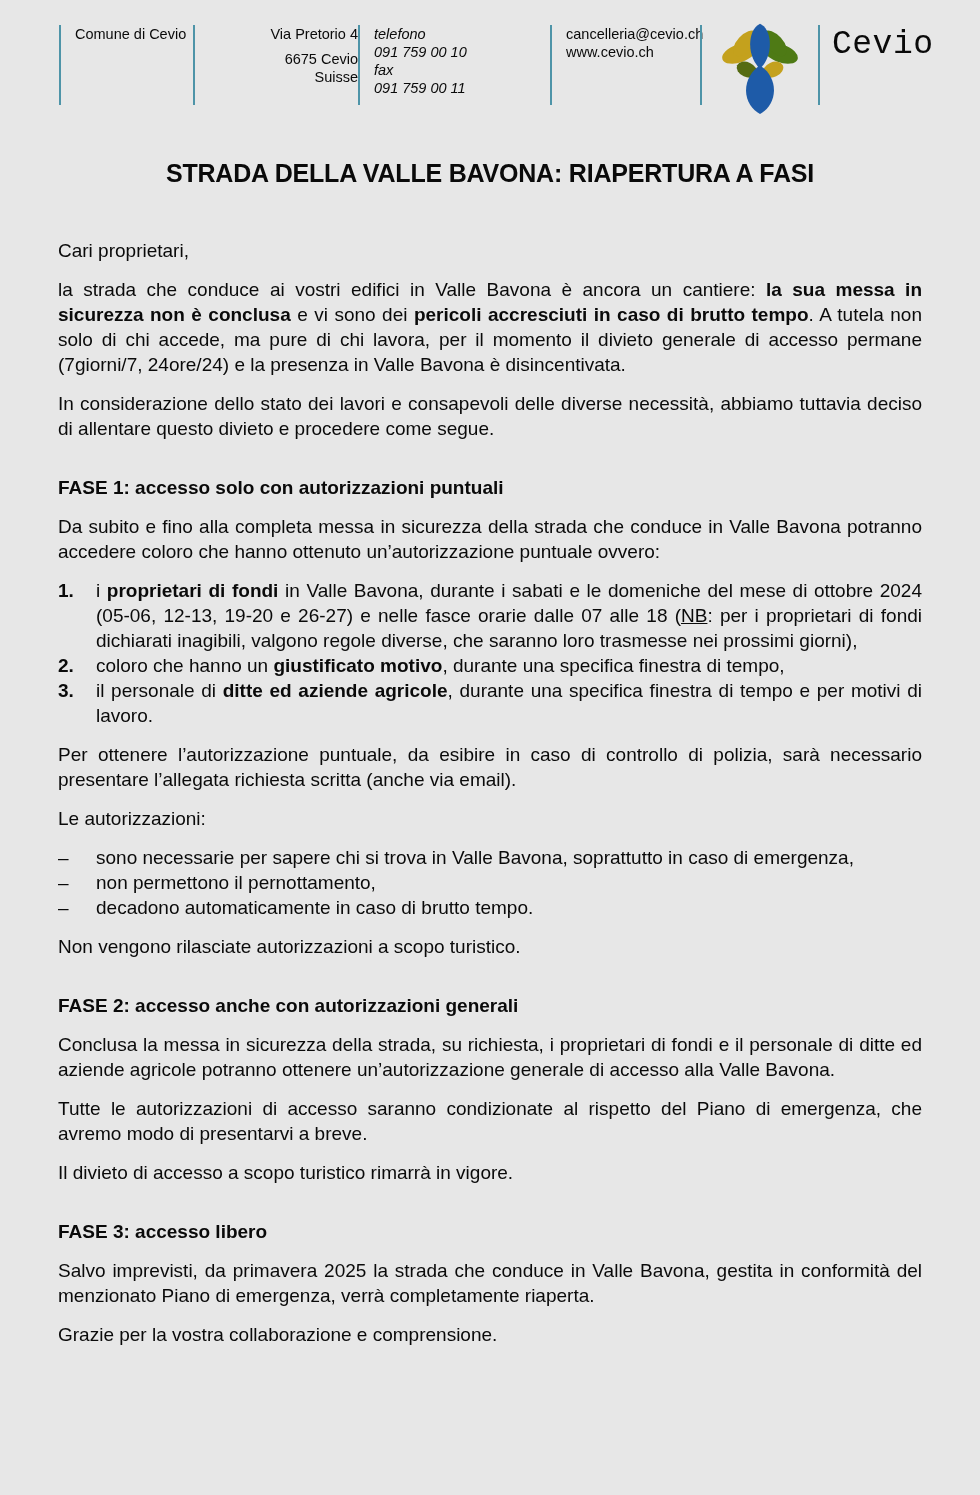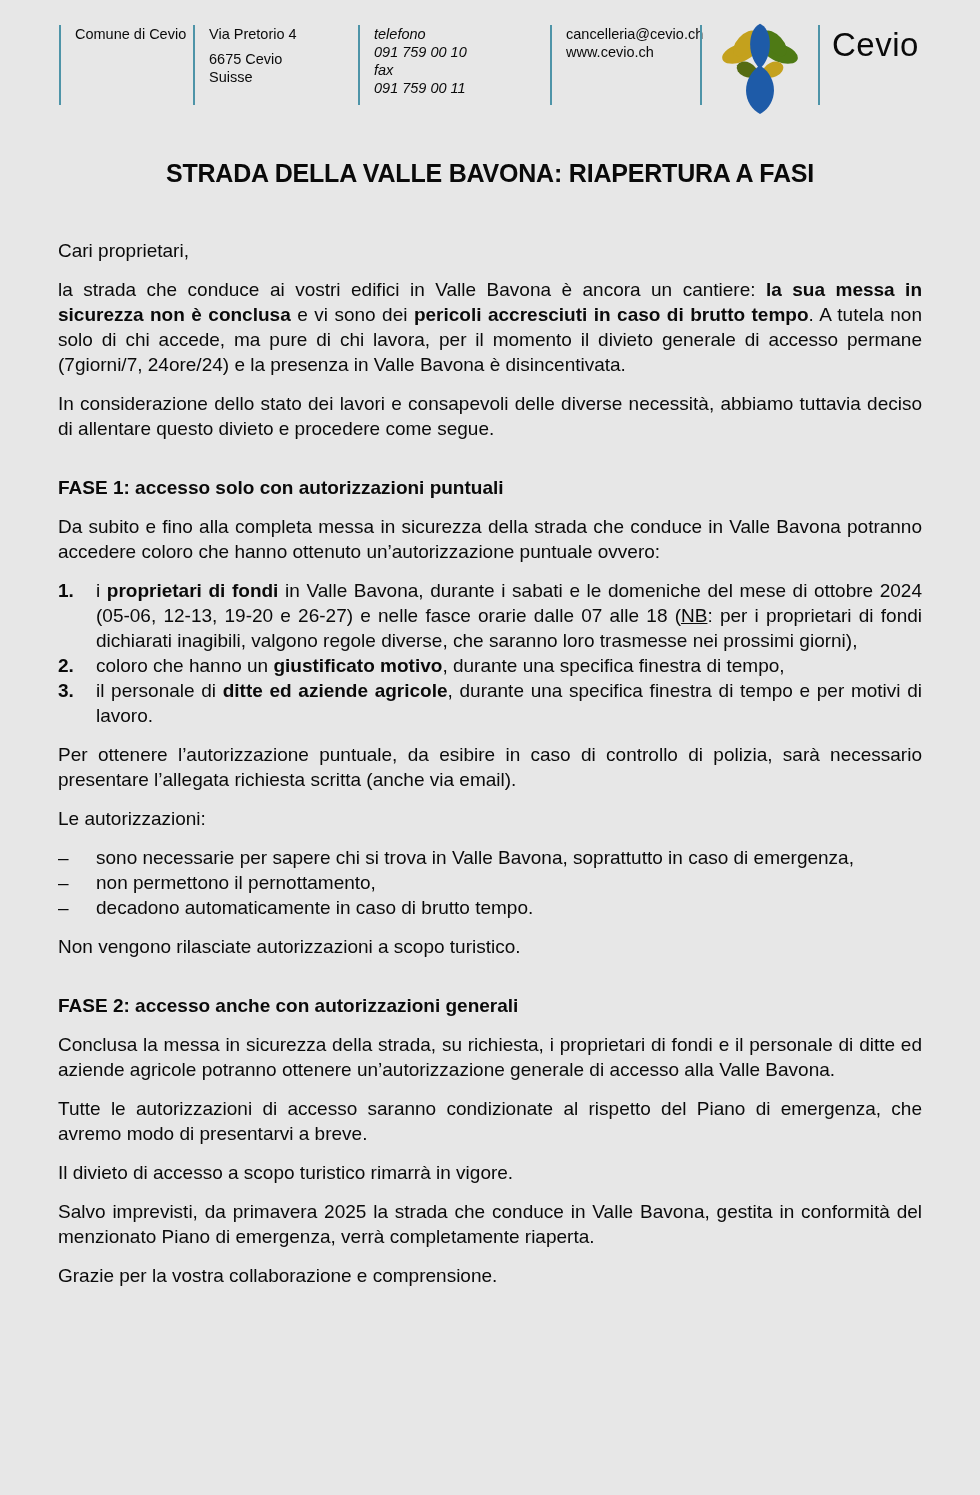--- a/index.html
+++ b/index.html
@@ -26,28 +26,28 @@
   }
   .vrule { width: 2px; height: 80px; flex: none; }
   .hcol {
     box-sizing: border-box;
     padding-left: 14px;
     font-size: 14.5px;
     line-height: 18px;
     flex: none;
   }
   .c1 { width: 132px; }
-  .c2 { width: 163px; }
+  .c2 { width: 163px; text-align: right; }
   .c3 { width: 190px; font-style: italic; }
   .c4 { width: 148px; }
   .clogo { width: 116px; display: flex; justify-content: center; padding-left: 0; }
   .cword { flex: 1; padding-left: 12px; }
   .addr1 { margin-bottom: 7px; }
   .wordmark {
-    font-family: Liberation Sans, sans-serif;
+    font-family: Liberation Mono, monospace;
     font-size: 33px;
     line-height: 36px;
     margin-top: 2px;
     letter-spacing: 0.5px;
   }
   .logo-svg { display: block; margin-top: -3px; }
 
   
   .title {
     margin-top: 46px;
@@ -160,18 +160,19 @@
         <div class="marker">–</div>
         <div class="itext"><span>non permettono il pernottamento,</span></div>
         <div class="marker">–</div>
         <div class="itext"><span>decadono automaticamente in caso di brutto tempo.</span></div>
       </div>
       <p class="para"><span>Non vengono rilasciate autorizzazioni a scopo turistico.</span></p>
       <p class="heading"><span>FASE 2: accesso anche con autorizzazioni generali</span></p>
       <p class="para"><span>Conclusa la messa in sicurezza della strada, su richiesta, i proprietari di fondi e il personale di ditte ed aziende agricole potranno ottenere un’autorizzazione generale di accesso alla Valle Bavona.</span></p>
       <p class="para"><span>Tutte le autorizzazioni di accesso saranno condizionate al rispetto del Piano di emergenza, che avremo modo di presentarvi a breve.</span></p>
       <p class="para"><span>Il divieto di accesso a scopo turistico rimarrà in vigore.</span></p>
+      <p class="heading"><span>FASE 3: accesso libero</span></p>
       <p class="para"><span>Salvo imprevisti, da primavera 2025 la strada che conduce in Valle Bavona, gestita in conformità del menzionato Piano di emergenza, verrà completamente riaperta.</span></p>
       <p class="para"><span>Grazie per la vostra collaborazione e comprensione.</span></p>
     </main>
 
 
 </div>
 
 </body></html>

